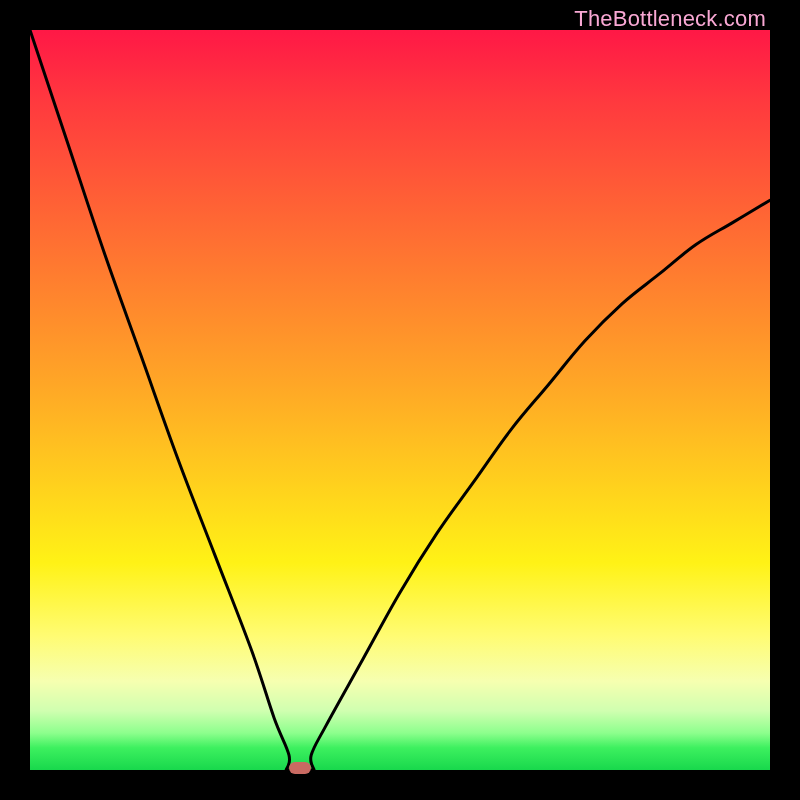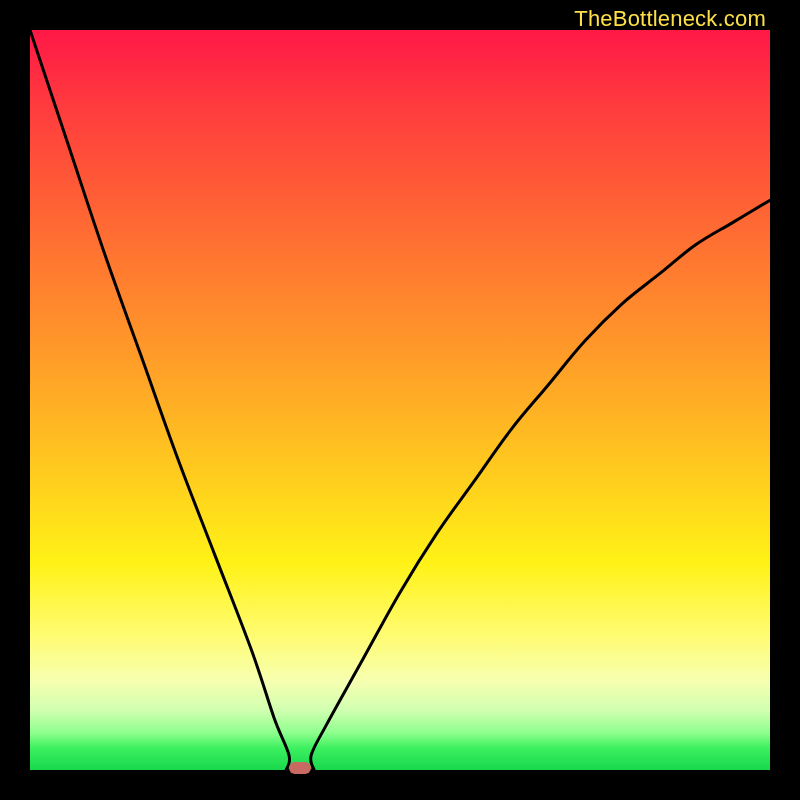--- a/index.html
+++ b/index.html
@@ -38,21 +38,21 @@
       #d0ffb0 92%,
       #8dff8d 95%,
       #3df05f 97%,
       #18d84c 100%
     );
   }
   .watermark {
     position: absolute;
     top: 6px;
     right: 34px;
-    color: #fde047;
+    color: #f9a8d4;
     font-size: 22px;
     font-weight: 500;
     letter-spacing: 0.2px;
     user-select: none;
   }
   svg.curve {
     position: absolute;
     left: 0;
     top: 0;
     width: 740px;

